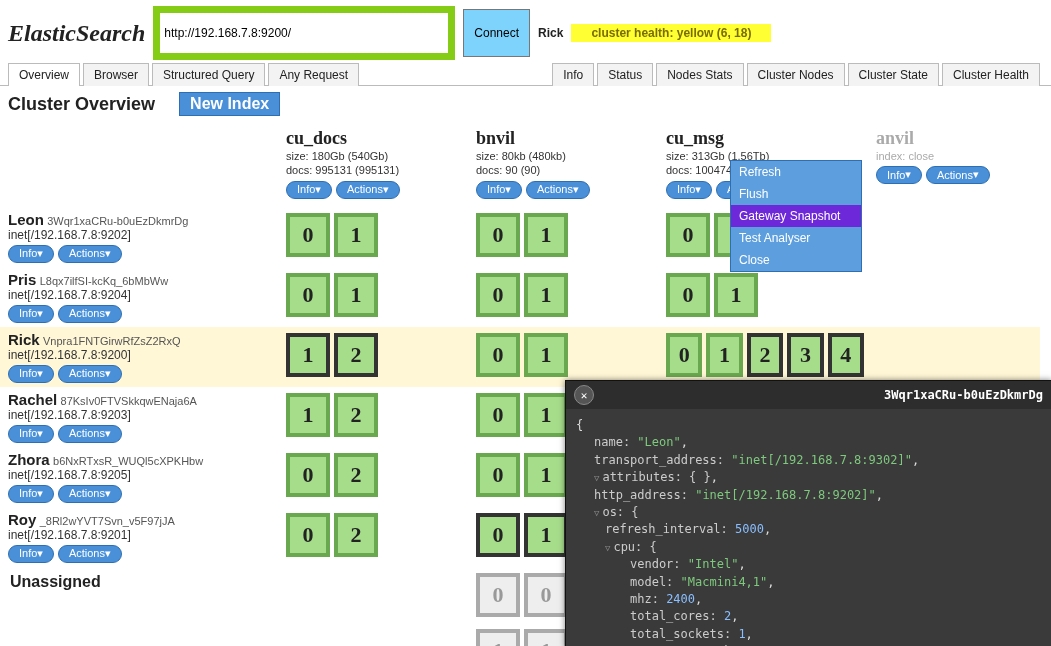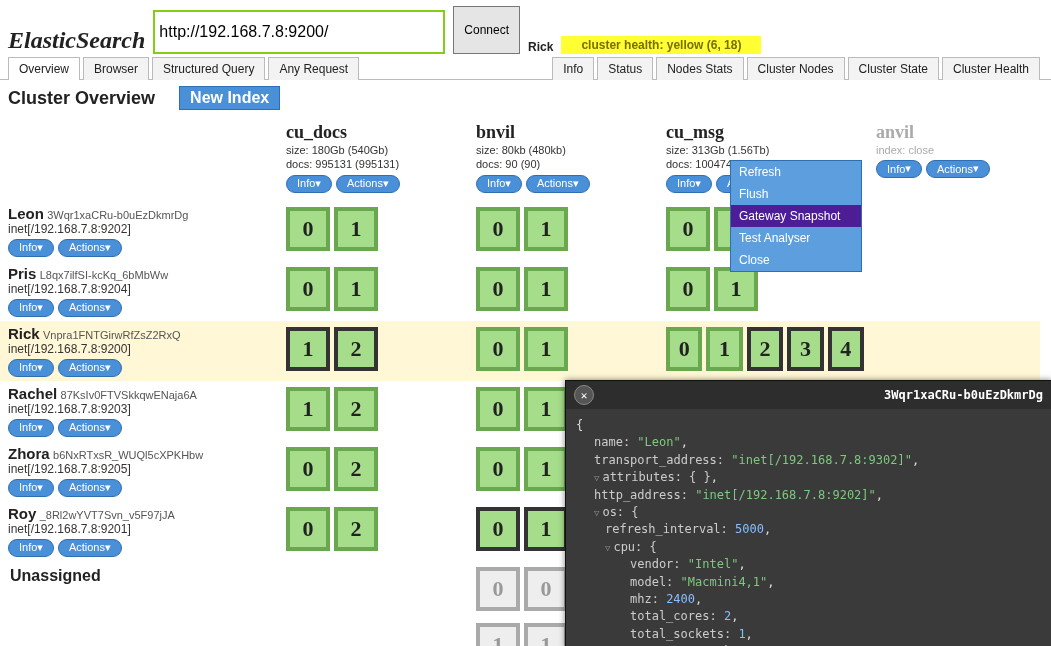--- a/index.html
+++ b/index.html
@@ -1,19 +1,19 @@
 <!DOCTYPE html>
 <html><head>
 <meta charset="utf-8">
 <style>
 html,body{margin:0;padding:0;font-family:Verdana,Arial,sans-serif;font-size:12px;color:#222;background:#fff;width:1051px;height:646px;overflow:hidden}
-.hdr{display:flex;align-items:flex-end;gap:8px;padding:6px 8px 2px}
+.hdr{display:flex;align-items:center;gap:8px;padding:6px 8px 2px}
 .title{font-family:Georgia,serif;font-size:24px;font-weight:bold;font-style:italic}
-.urlin{width:280px;border:2px solid #84cc16;height:20px;font-size:16px;padding:10px 4px}
-.connbtn{border:1px solid #777;background:#e5e5e5;padding:16px 10px;font-size:12px;cursor:pointer}
+.urlin{width:280px;border:7px solid #84cc16;height:20px;font-size:12px;padding:10px 4px}
+.connbtn{border:1px solid #777;background:#7dd3fc;padding:16px 10px;font-size:12px;cursor:pointer}
 .master{font-weight:bold}
 .health{background:#ffff33;padding:2px 20px;font-weight:bold;color:#7a6d00}
 .tabs{display:flex;padding:0 8px;border-bottom:1px solid #bbb}
 .tab,.rtab{border:1px solid #bbb;border-bottom:none;background:#f3f3f3;padding:4px 10px;font-size:12px;margin-right:3px;cursor:pointer;position:relative;top:1px}
 .tab.active{background:#fff;font-weight:normal}
 .rtabs{margin-left:auto;display:flex}
 .subhdr{display:flex;align-items:center;padding:6px 8px;gap:24px}
 .ovlabel{font-size:18px;font-weight:bold}
 .bluebtn{display:inline-flex;align-items:center;background:#4a90d9;color:#fff;border:1px solid #2e6fb3;border-radius:10px;padding:1px 10px 2px;font-size:11px;cursor:pointer;white-space:nowrap}
 .bluebtn.dd::after{content:" \25be"}
@@ -31,21 +31,21 @@
 .nodeid{font-size:11px;color:#555}
 .nodeaddr{font-size:12px;color:#333}
 .shards{display:flex;gap:4px;padding:6px 6px}
 .shard{width:36px;height:36px;border:4px solid #6aa84f;background:#a6dd8b;display:flex;align-items:center;justify-content:center;font-size:22px;font-weight:bold;font-family:Georgia,serif}
 .shard.primary{border-color:#333;background:#a6dd8b;color:#222}
 .shard.gray{border-color:#aaa;background:#eee;color:#999}
 .unlabel{font-weight:bold;font-size:16px;padding:6px 10px}
 
 .ddmenu{position:absolute;left:730px;top:160px;width:130px;background:#5c9ede;border:1px solid #2e6fb3;color:#fff;font-size:12px;z-index:20}
 .ddmenu .mi{padding:4px 8px;cursor:pointer}
-.ddmenu .mi.sel{background:#4c1d95}
+.ddmenu .mi.sel{background:#6d28d9}
 
 .popup{position:absolute;left:565px;top:380px;width:485px;height:266px;background:#3a3a3a;border:1px solid #111;box-shadow:0 0 6px rgba(0,0,0,.5);z-index:30;color:#ddd;font-family:Consolas,monospace;font-size:12px}
 .pophdr{background:#2d2d2d;display:flex;align-items:center;padding:4px 8px;color:#fff;font-weight:bold}
 .popclose{width:18px;height:18px;border-radius:50%;background:#555;border:1px solid #888;display:flex;align-items:center;justify-content:center;margin-right:auto;cursor:pointer;font-size:11px}
 .popbody{padding:8px 10px;line-height:1.45;overflow:hidden}
 .k{color:#ccc}
 .s{color:#7ec97e}
 .n{color:#8abfff}
 .tri{color:#888;font-size:9px;margin-right:3px}
 .ind1{margin-left:18px}

